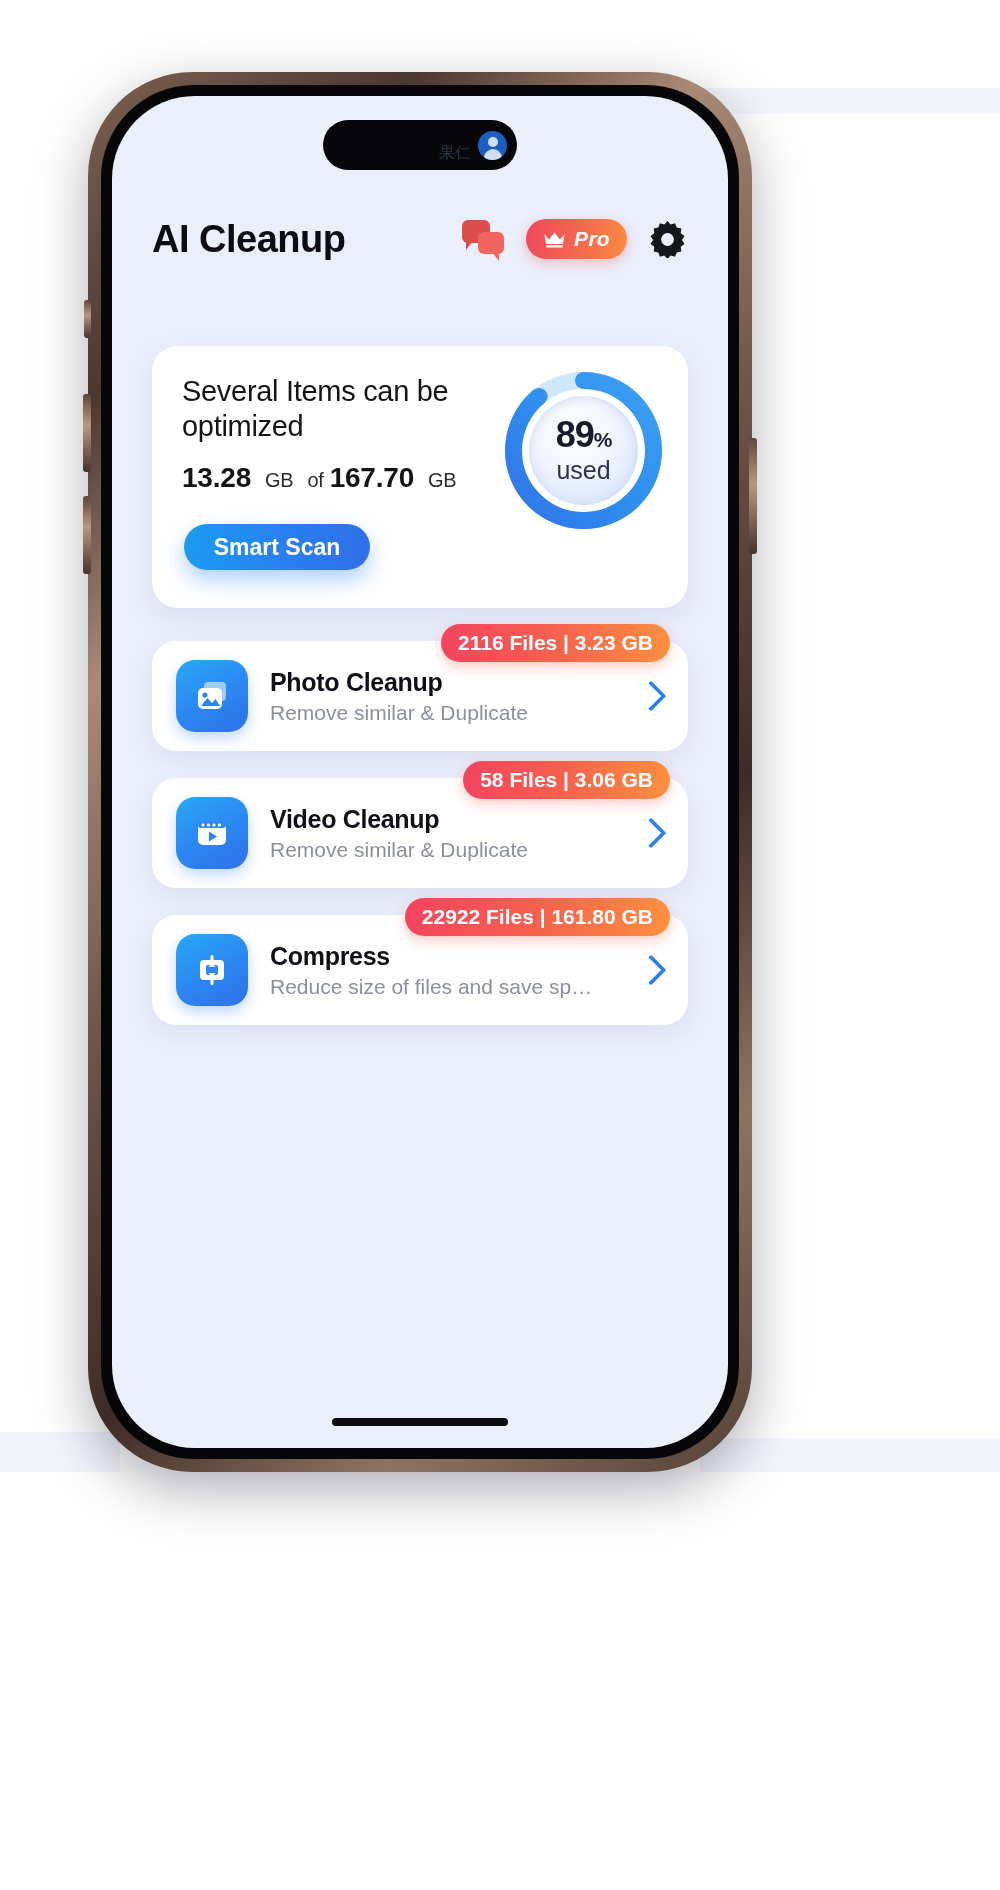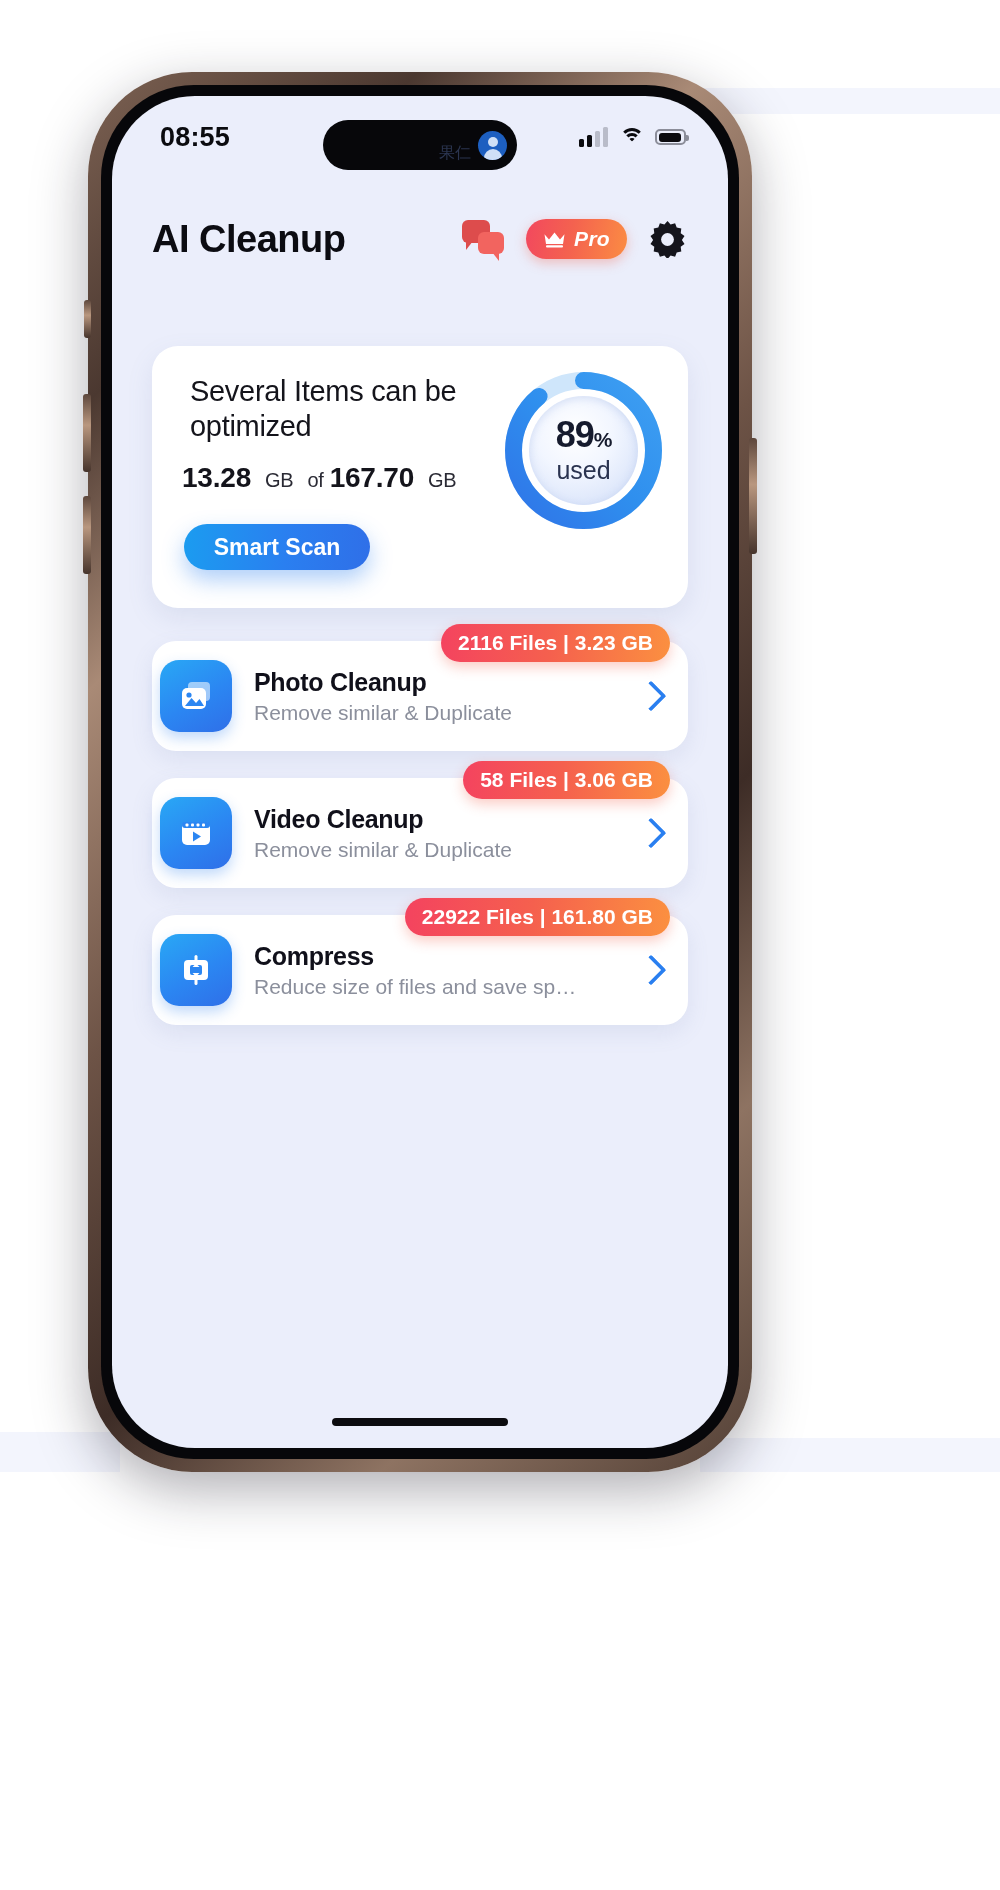--- a/index.html
+++ b/index.html
@@ -132,21 +132,21 @@
 
   
   .hero {
     position:absolute; left:40px; top:250px; width:536px; height:262px;
     background:#ffffff; border-radius:26px;
     box-shadow:0 10px 26px rgba(110,120,170,0.13);
     padding:28px 30px 0 30px;
   }
   .hero-head {
     font-size:29px; line-height:35px; font-weight:400; color:#14141b;
-    letter-spacing:-0.3px; max-width:300px;margin-left:8px;
+    letter-spacing:-0.3px; max-width:300px;
   }
   .hero-size { margin-top:18px; font-size:22px; color:#14141b; letter-spacing:-0.2px; }
   .hero-size b { font-size:28px; font-weight:700; }
   .hero-size .unit { font-size:20px; color:#2a2a34;margin-left:8px; }
 
   .scan-btn {
     position:absolute; left:32px; top:178px;
     width:186px; height:46px; border-radius:29px;
     background:linear-gradient(95deg,#1b9cf0 0%,#2a7ff0 55%,#2f6fe8 100%);
     color:#ffffff; font-size:23px; font-weight:700;
@@ -167,21 +167,21 @@
   .gauge-pct { font-size:36px; font-weight:700; color:#161b2e; letter-spacing:-1px; line-height:1; }
   .gauge-pct small { font-size:21px; font-weight:700; }
   .gauge-used { font-size:25px; color:#2a3350; margin-top:3px; }
 
   
   .flist { position:absolute; left:40px; top:545px; width:536px; }
   .fcard {
     position:relative; height:110px; margin-bottom:27px;
     background:#ffffff; border-radius:24px;
     box-shadow:0 8px 22px rgba(110,120,170,0.12);
-    display:flex; align-items:center; padding:0 26px 0 8px;
+    display:flex; align-items:center; padding:0 26px 0 24px;
   }
   .ficon {
     width:72px; height:72px; border-radius:19px; flex:none;
     background:linear-gradient(150deg,#29a8f5 0%,#2b86f2 55%,#2f6fe8 100%);
     display:flex; align-items:center; justify-content:center;
     box-shadow:0 6px 14px rgba(45,130,240,0.30);
   }
   .ftext { margin-left:22px; flex:1; min-width:0; }
   .ftitle { font-size:25px; font-weight:700; color:#10101a; letter-spacing:-0.3px; }
   .fsub { font-size:21px; color:#8b8f9c; margin-top:4px; white-space:nowrap; overflow:hidden; }
@@ -214,39 +214,20 @@
 
 <div class="phone">
   <div class="btn-side btn-mute"></div>
   <div class="btn-side btn-vup"></div>
   <div class="btn-side btn-vdown"></div>
   <div class="btn-side btn-power"></div>
 
   <div class="phone-inner">
     <div class="screen">
 
-      <div class="statusbar">
-        <div class="sb-time">08:55</div>
-        <div class="sb-right">
-          <div class="sig">
-            <i></i>
-              <i></i>
-              <i></i>
-              <i></i>
-          </div>
-          <div class="wifi">
-            <span class="a1"></span>
-              <span class="a2"></span>
-              <span class="a3"></span>
-          </div>
-          <div class="batt">
-              <i></i>
-            </div>
-        </div>
-      </div>
 
       <div class="island">
         <span class="island-text">果仁</span>
         <span class="island-avatar"></span>
       </div>
 
       <div class="app-header">
         <div class="app-title">AI Cleanup</div>
         <div class="header-actions">
 

